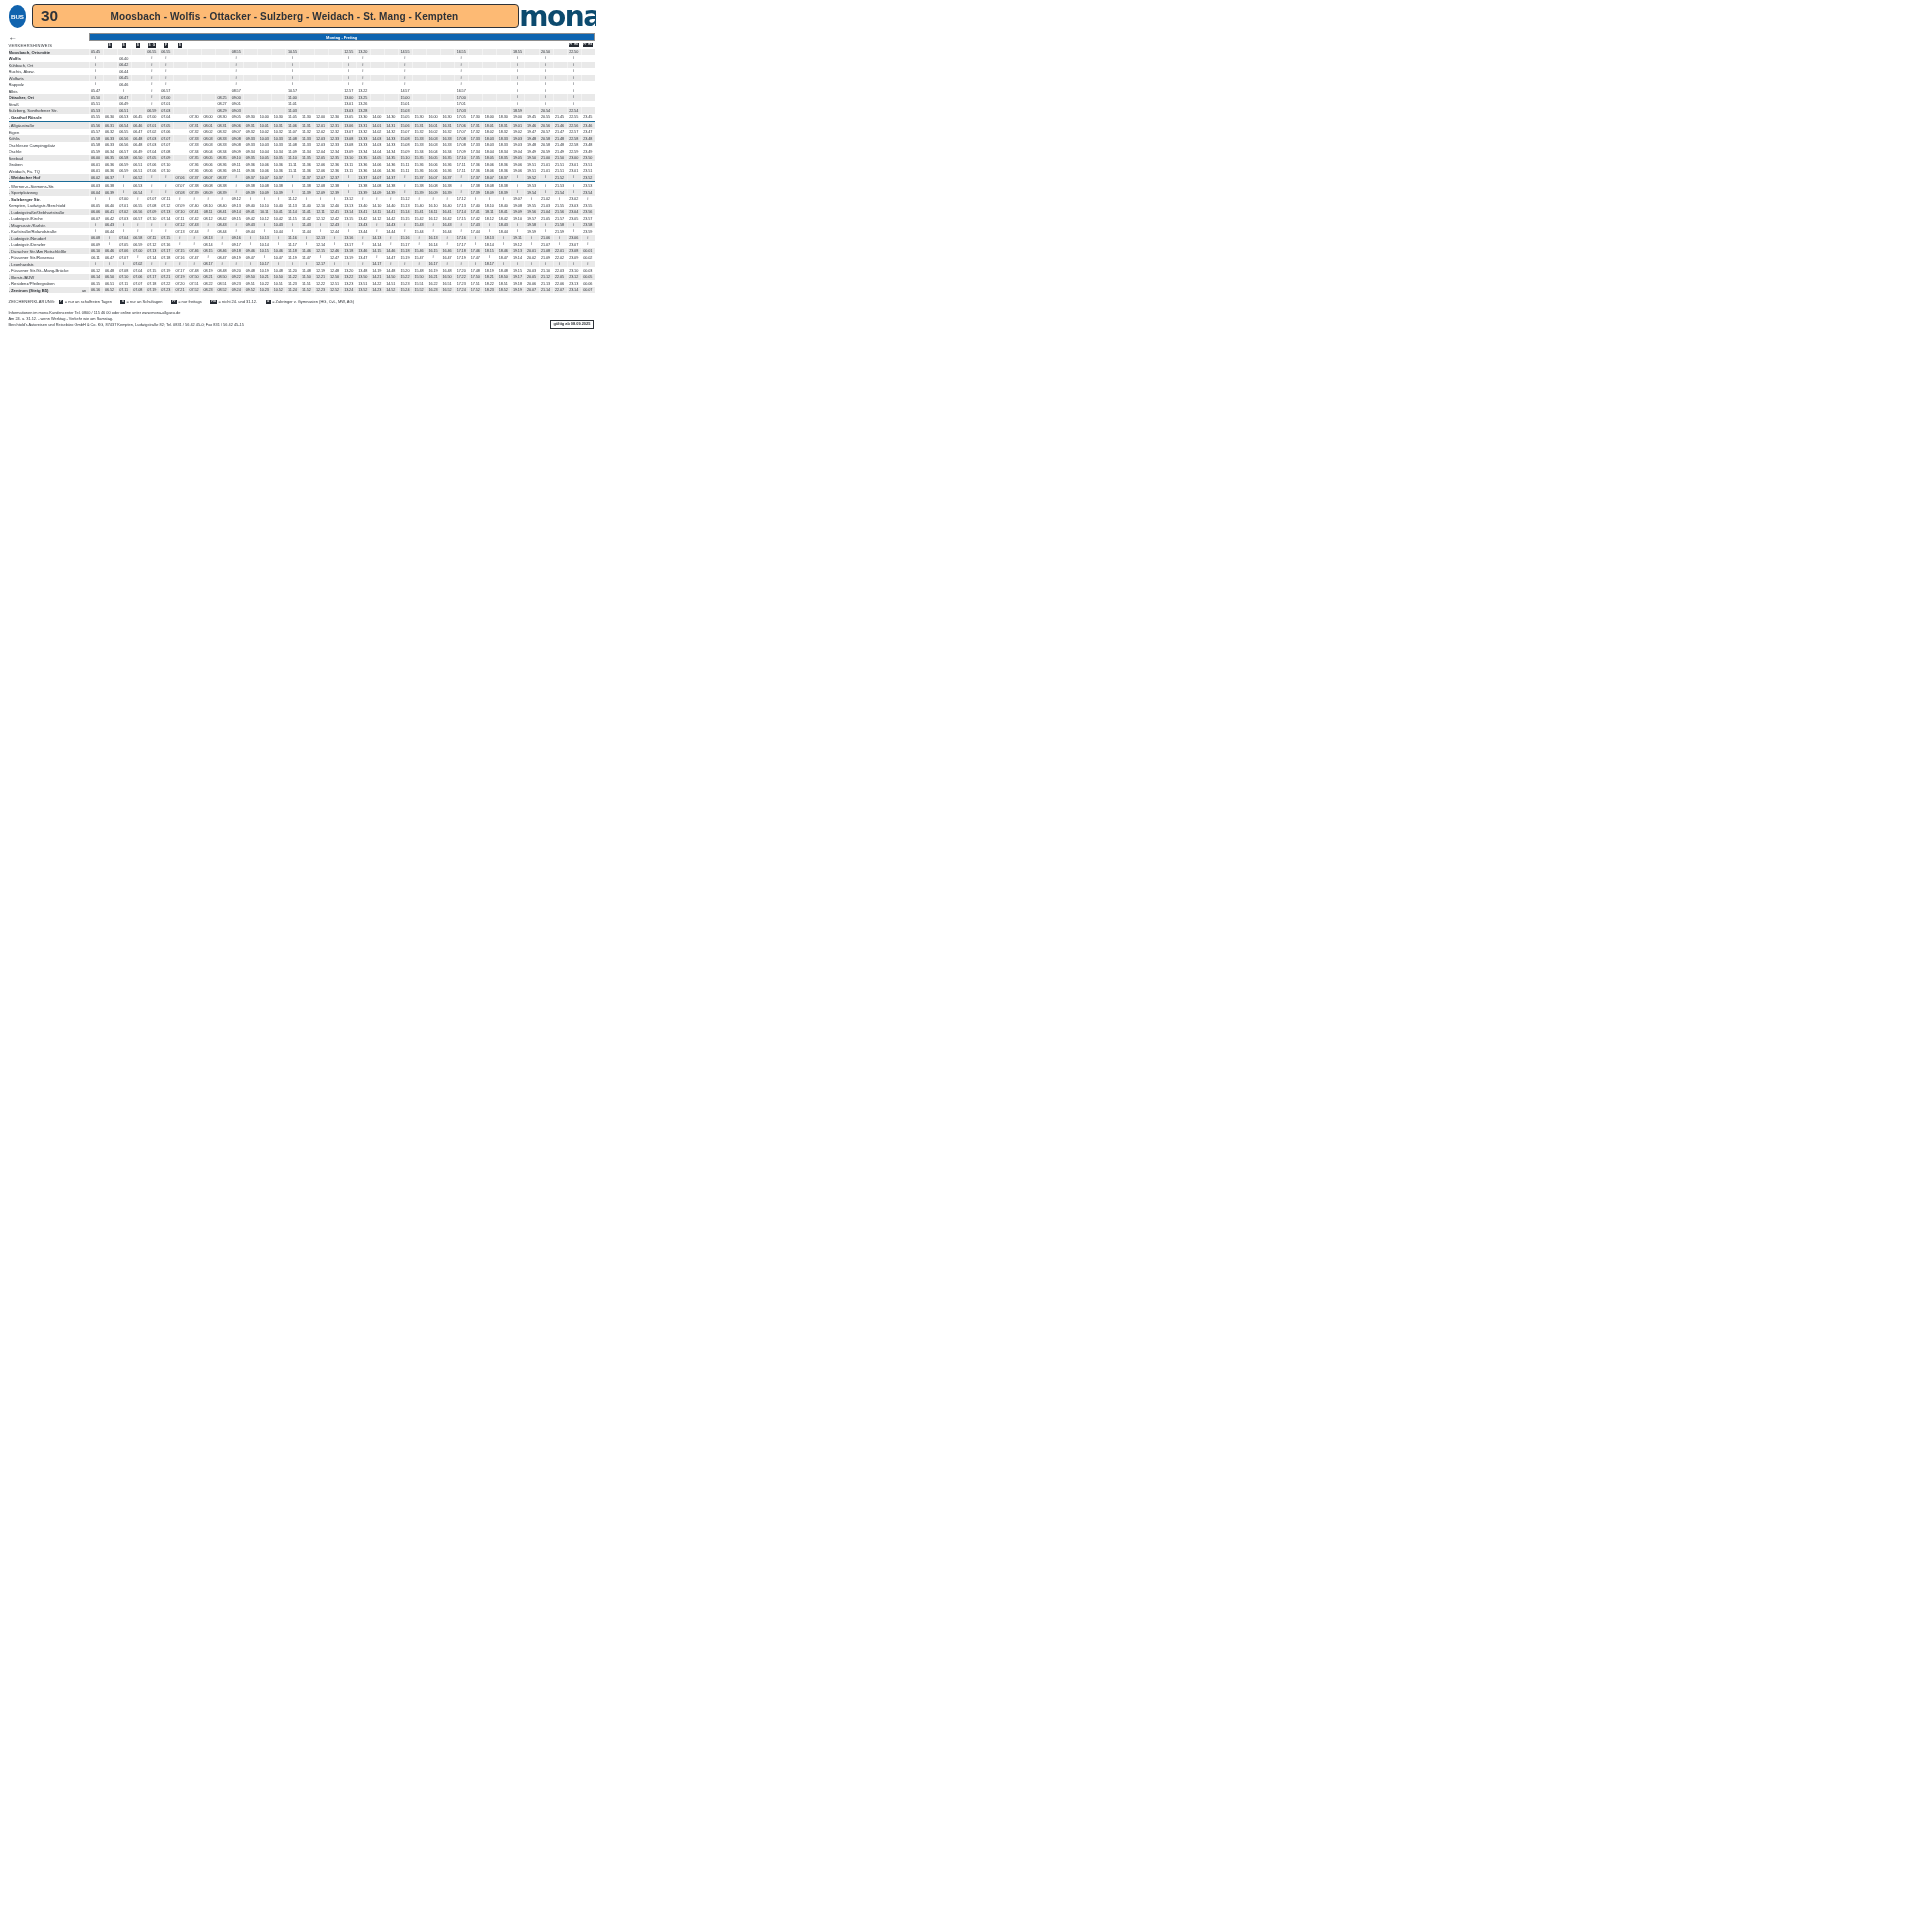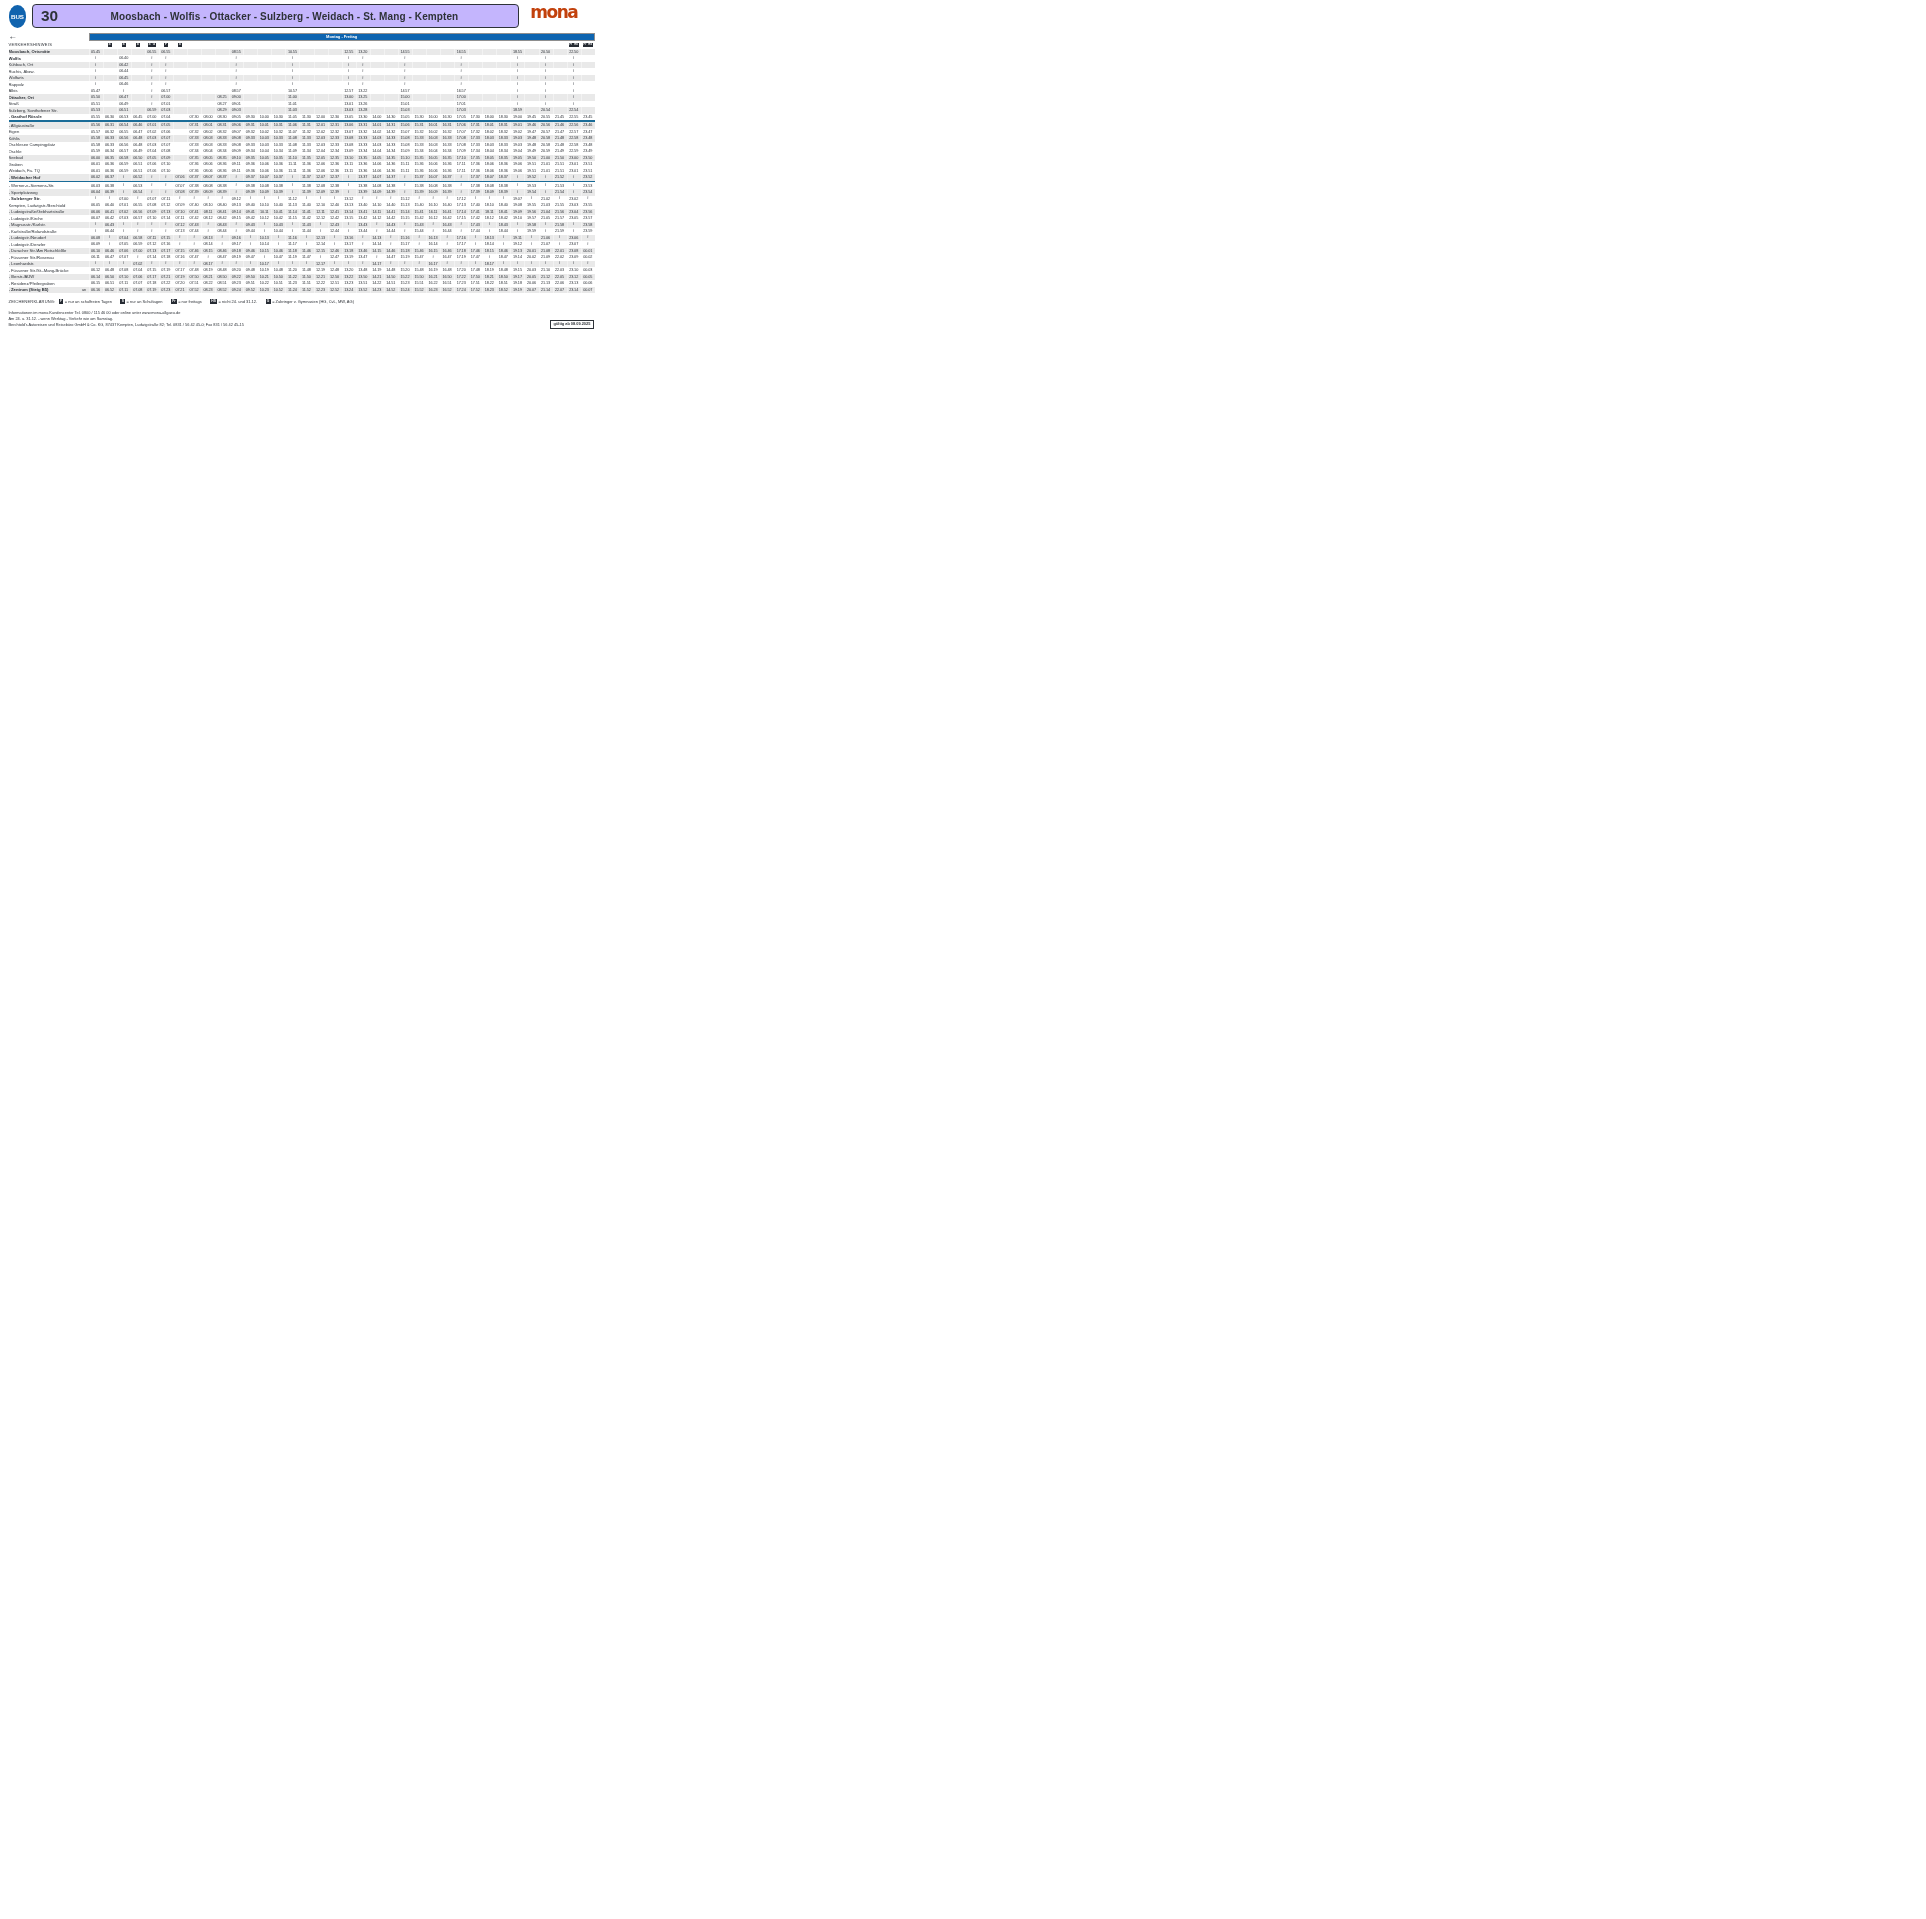--- a/index.html
+++ b/index.html
@@ -4,25 +4,25 @@
 <style>
   html,body{margin:0;padding:0;background:#fff;}
   .page{width:596px;height:421px;background:#fff;position:relative;overflow:hidden;
         font-family:"Liberation Sans",sans-serif;color:#2e3238;}
   
   .hdr{display:flex;align-items:flex-start;margin:3.9px 7.7px 0 8.5px;}
   .busbadge{width:17.7px;height:22.3px;border-radius:50%;background:#1063ae;color:#fff;
             display:flex;align-items:center;justify-content:center;font-weight:bold;
             font-size:6.2px;letter-spacing:-0.2px;margin-top:1.5px;flex:none;}
   .linebox{flex:1;margin-left:6.2px;border:1.2px solid #2e3238;border-radius:3.9px;height:22.3px;
-           display:flex;align-items:center;padding:0 7.7px;background:#c4b5fd;}
+           display:flex;align-items:center;padding:0 7.7px;background:#fdba74;}
   .lineno{font-size:15.4px;font-weight:bold;line-height:1;}
   .route{flex:1;text-align:center;font-size:10px;font-weight:bold;letter-spacing:0.1px;}
-  .mona{width:69px;text-align:center;font-family:"DejaVu Sans",sans-serif;font-weight:bold;
-        color:#c2410c;font-size:17px;letter-spacing:-1.5px;line-height:.85;margin-top:0.8px;}
+  .mona{width:69px;text-align:left;font-family:"DejaVu Sans",sans-serif;font-weight:bold;
+        color:#0c4a6e;font-size:28px;letter-spacing:-1.5px;line-height:.85;margin-top:0.8px;}
   
   .dayrow{display:flex;align-items:center;margin:5.4px 1.2px 0 8.5px;height:6.5px;}
   .dayspacer{width:80px;flex:none;display:flex;align-items:center;}
   .back{font-size:8.5px;font-weight:bold;line-height:.6;}
   .daybar{flex:1;height:5.8px;background:#0d64b0;border:0.4px solid #8e8e8e;border-bottom-width:0.8px;
           display:flex;align-items:center;justify-content:center;}
   .daybar span{color:#fff;font-size:4px;font-weight:bold;}
   
   .vrow{display:flex;margin:1.9px 1.2px 0.8px 8.5px;height:5.8px;align-items:center;}
   .vlabel{width:80px;flex:none;font-size:4px;letter-spacing:0.3px;}

